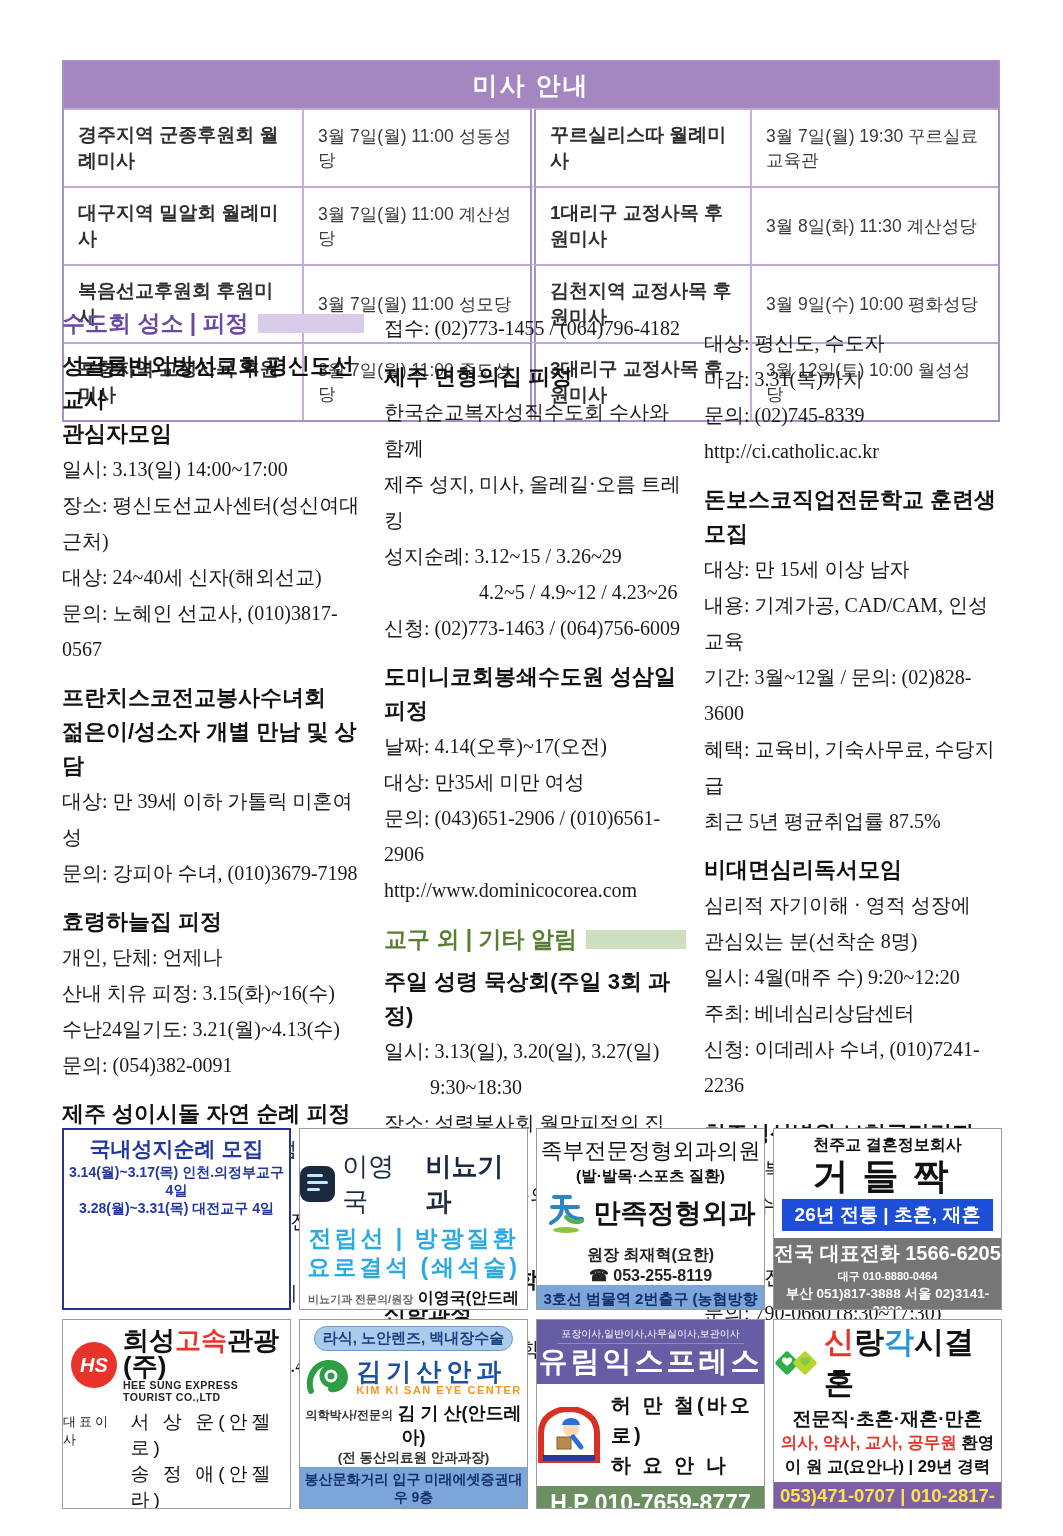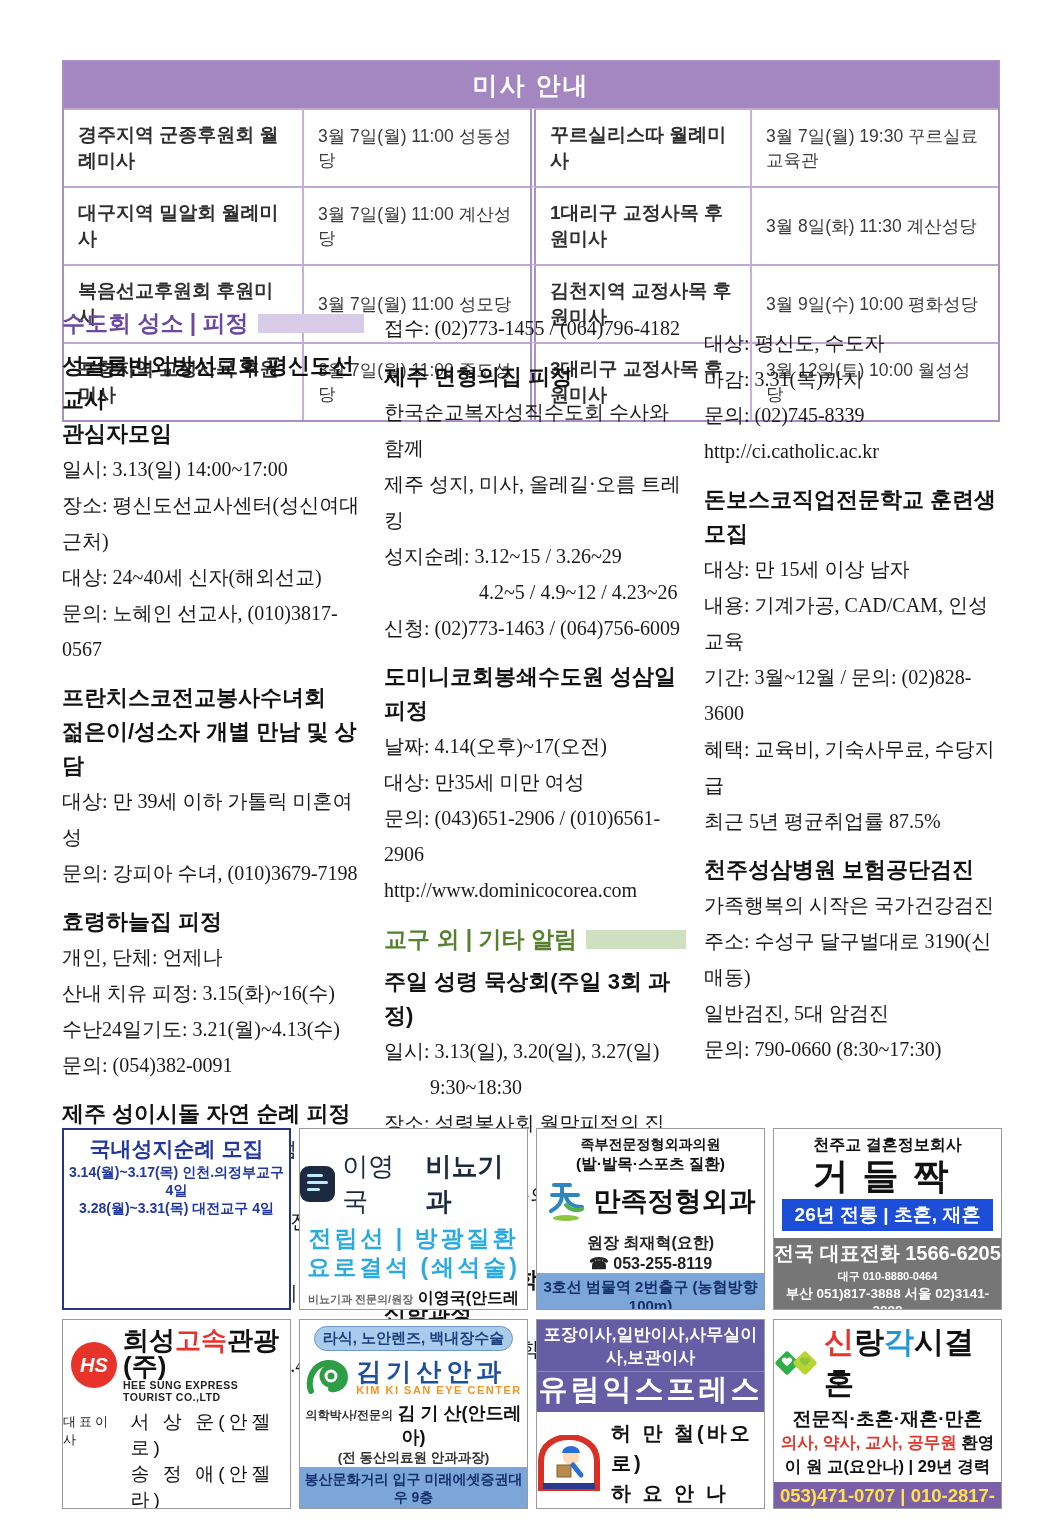--- a/index.html
+++ b/index.html
@@ -46,21 +46,21 @@
   .ad2-icon{width:36px;height:36px;background:#1b2a3f;border-radius:9px;position:relative;}
   .ad2-icon i{position:absolute;left:7px;height:3px;background:#bfe9ff;border-radius:2px;}
   .ad2-name1{font-size:26px;color:#1b2a3f;}
   .ad2-name2{font-size:26px;font-weight:bold;color:#1b2a3f;}
   .ad2-cyan{color:#29abe2;font-weight:bold;font-size:23px;letter-spacing:3px;text-align:center;line-height:29px;}
   .ad2-doc{text-align:center;margin-top:6px;}
   .ad2-doc .pre{font-size:11px;font-weight:bold;color:#666;}
   .ad2-doc .nm{font-size:16px;font-weight:bold;color:#111;}
 
   
-  .ad3-t1{font-size:14px;font-weight:bold;color:#111;text-align:center;margin-top:7px;}
+  .ad3-t1{font-size:22px;font-weight:normal;color:#111;text-align:center;margin-top:7px;}
   .ad3-t2{font-size:15.5px;font-weight:bold;color:#111;text-align:center;}
   .ad3-logo-row{display:flex;align-items:center;justify-content:center;gap:6px;margin-top:6px;}
   .ad3-name{font-size:27px;font-weight:bold;color:#111;}
   .ad3-doc{font-size:16px;font-weight:bold;color:#222;text-align:center;margin-top:12px;}
   .ad3-phone{font-size:16px;font-weight:bold;color:#222;text-align:center;}
   .ad3-footer{background:#7da6d8;color:#132f6b;font-weight:bold;font-size:15px;text-align:center;padding:5px 0;margin-top:auto;}
 
   
   .ad4-sub{font-size:16px;font-weight:bold;color:#111;text-align:center;margin-top:6px;}
   .ad4-name{font-size:36px;font-weight:bold;color:#111;text-align:center;letter-spacing:14px;line-height:40px;}
@@ -89,21 +89,21 @@
   .ad6-doc{text-align:center;margin-top:4px;}
   .ad6-doc .pre{font-size:12px;font-weight:bold;color:#333;}
   .ad6-doc .nm{font-size:18px;font-weight:bold;color:#111;}
   .ad6-note{font-size:13.5px;font-weight:bold;color:#333;text-align:center;}
   .ad6-band{background:#7da6d8;text-align:center;padding:4px 0 5px;margin-top:auto;}
   .ad6-addr{color:#13306e;font-weight:bold;font-size:14px;}
   .ad6-phone{color:#ffe24a;font-weight:bold;font-size:25px;line-height:27px;}
 
   
   .ad7-top{background:#675da4;text-align:center;padding:3px 0 6px;}
-  .ad7-small{color:#fff;font-weight:bold;font-size:17px;border-bottom:1px solid #8f87c2;display:inline-block;padding:0 4px 2px;}
+  .ad7-small{color:#fff;font-weight:normal;font-size:10px;border-bottom:1px solid #8f87c2;display:inline-block;padding:0 4px 2px;}
   .ad7-name{color:#fff;font-weight:bold;font-size:29px;letter-spacing:3px;line-height:34px;}
   .ad7-mid{display:flex;align-items:center;justify-content:center;gap:10px;padding:6px 0;}
   .ad7-persons{font-size:20px;font-weight:bold;color:#111;letter-spacing:3px;line-height:30px;text-align:left;}
   .ad7-bot{background:#6c8f62;text-align:center;padding:4px 0 6px;margin-top:auto;}
   .ad7-p1{color:#fff;font-weight:bold;font-size:23px;}
 
   
   .ad8-top{display:flex;align-items:center;justify-content:center;gap:4px;margin-top:2px;}
   .ad8-name{font-size:30px;font-weight:bold;}
   .ad8-name .r{color:#e8332a;} .ad8-name .b{color:#2196d8;} .ad8-name .k{color:#111;}
@@ -224,20 +224,28 @@
       <div class="line">문의: (02)745-8339</div>
       <div class="line">http://ci.catholic.ac.kr</div>
     </div>
     <div class="sec">
       <div class="item-title">돈보스코직업전문학교 훈련생 모집</div>
       <div class="line">대상: 만 15세 이상 남자</div>
       <div class="line">내용: 기계가공, CAD/CAM, 인성교육</div>
       <div class="line">기간: 3월~12월 / 문의: (02)828-3600</div>
       <div class="line">혜택: 교육비, 기숙사무료, 수당지급</div>
       <div class="line">최근 5년 평균취업률 87.5%</div>
+    </div>
+    <div class="sec">
+      <div class="item-title">비대면심리독서모임</div>
+      <div class="line">심리적 자기이해 · 영적 성장에</div>
+      <div class="line">관심있는 분(선착순 8명)</div>
+      <div class="line">일시: 4월(매주 수) 9:20~12:20</div>
+      <div class="line">주최: 베네심리상담센터</div>
+      <div class="line">신청: 이데레사 수녀, (010)7241-2236</div>
     </div>
     <div class="sec">
       <div class="item-title">천주성삼병원 보험공단검진</div>
       <div class="line">가족행복의 시작은 국가건강검진</div>
       <div class="line">주소: 수성구 달구벌대로 3190(신매동)</div>
       <div class="line">일반검진, 5대 암검진</div>
       <div class="line">문의: 790-0660 (8:30~17:30)</div>
     </div>
   </div>
 

